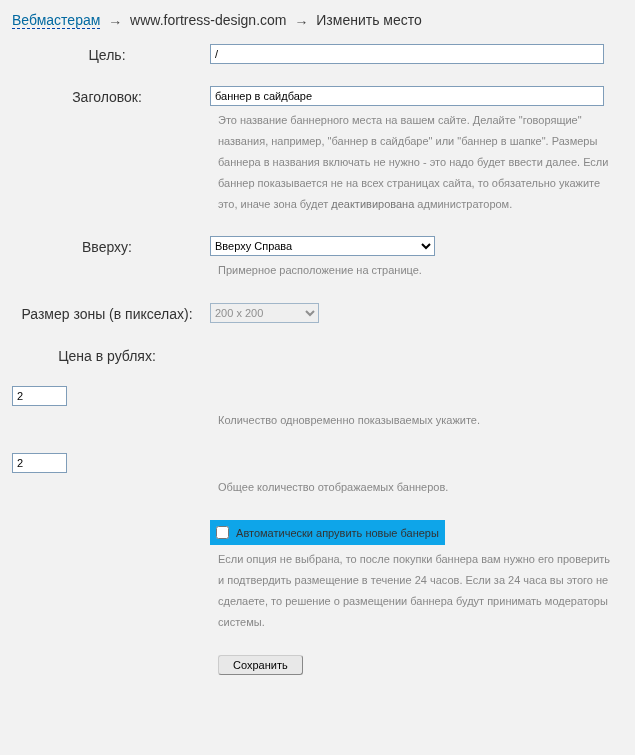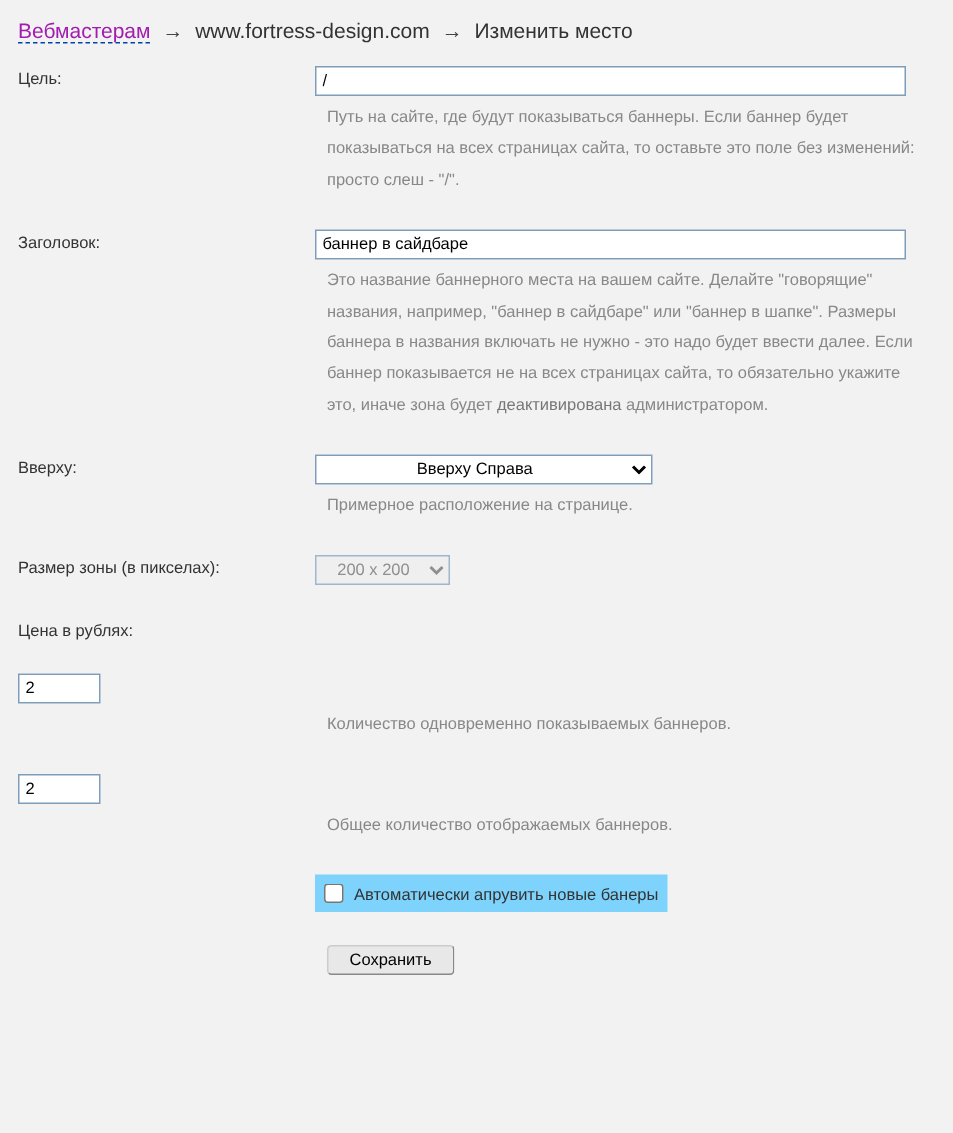--- a/index.html
+++ b/index.html
@@ -21,45 +21,45 @@
     padding: 12px 10px 12px 12px;
   }
 
   .breadcrumb {
     font-size: 14px;
     margin-bottom: 16px;
     color: #333;
     font-family: Tahoma, Verdana, sans-serif;
   }
   .breadcrumb a {
-    color: #a21caf;
+    color: #0369a1;
     border-bottom: 1px dashed #0044aa;
     text-decoration: none;
   }
 
   .arrow {
     margin: 0 4px;
     color: #444;
   }
 
   .form-row {
     display: flex;
     align-items: flex-start;
     margin-bottom: 4px;
   }
   .form-block {
     margin-bottom: 22px;
   }
 
   .label {
     width: 198px;
-    text-align: left;
+    text-align: center;
     padding-right: 8px;
     padding-top: 3px;
-    font-size: 11px;
+    font-size: 14px;
     color: #333;
     flex-shrink: 0;
   }
 
   .field {
     flex: 1;
   }
 
   .help {
     margin-left: 206px;
@@ -82,36 +82,35 @@
     border: 1px solid #7f9db9;
     background: #fff;
     color: #000;
   }
   select {
     font-family: Verdana, Tahoma, sans-serif;
     font-size: 11px;
     height: 20px;
     border: 1px solid #7f9db9;
     background: #fff;
-    text-align: center;
   }
   select[disabled] {
     background: #eee;
     color: #666;
   }
 
   .w-full { width: 394px; }
   .w-med  { width: 225px; }
-  .w-sz   { width: 90px; }
+  .w-sz   { width: 109px; }
   .w-sm   { width: 55px; }
   .w-price{ width: 60px; }
 
   .checkbox-wrap {
     display: inline-block;
-    background: #7dd3fc;
+    background: #0ea5e9;
     padding: 3px 6px 3px 2px;
   }
   .checkbox-wrap input {
     vertical-align: -2px;
     margin-right: 4px;
   }
   .checkbox-wrap label {
     font-size: 11px;
     color: #333;
   }
@@ -147,21 +146,20 @@
     <span>Изменить место</span>
   </div>
 
   <div class="form-block">
     <div class="form-row">
       <div class="label">Цель:</div>
       <div class="field">
         <input type="text" class="w-full" value="/" style="">
       </div>
     </div>
-    <div class="help">Путь на сайте, где будут показываться баннеры. Если баннер будет показываться на всех страницах сайта, то оставьте это поле без изменений: просто слеш - "/".</div>
   </div>
 
   <div class="form-block">
     <div class="form-row">
       <div class="label">Заголовок:</div>
       <div class="field">
         <input type="text" class="w-full" value="баннер в сайдбаре" style="">
       </div>
     </div>
     <div class="help">
@@ -197,21 +195,21 @@
       <div class="label">Цена в рублях:</div>
     </div>
   </div>
 
   <div class="form-block">
     <div class="form-row">
       <div class="field">
         <input type="text" class="w-sm" value="2" style="">
       </div>
     </div>
-    <div class="help">Количество одновременно показываемых баннеров.</div>
+    <div class="help">Количество одновременно показываемых укажите.</div>
   </div>
 
   <div class="form-block">
     <div class="form-row">
       <div class="field">
         <input type="text" class="w-sm" value="2" style="">
       </div>
     </div>
     <div class="help">Общее количество отображаемых баннеров.</div>
   </div>
@@ -219,19 +217,20 @@
   <div class="form-block">
     <div class="form-row">
       <div class="label"></div>
       <div class="field">
         <span class="checkbox-wrap">
           <input type="checkbox" id="auto-cb" style="">
           <label for="auto-cb">Автоматически апрувить новые банеры</label>
         </span>
       </div>
     </div>
+    <div class="help">Если опция не выбрана, то после покупки баннера вам нужно его проверить и подтвердить размещение в течение 24 часов. Если за 24 часа вы этого не сделаете, то решение о размещении баннера будут принимать модераторы системы.</div>
   </div>
 
   <div class="submit-row">
     <button class="save">Сохранить</button>
   </div>
 
 </div>
 
 </body></html>

